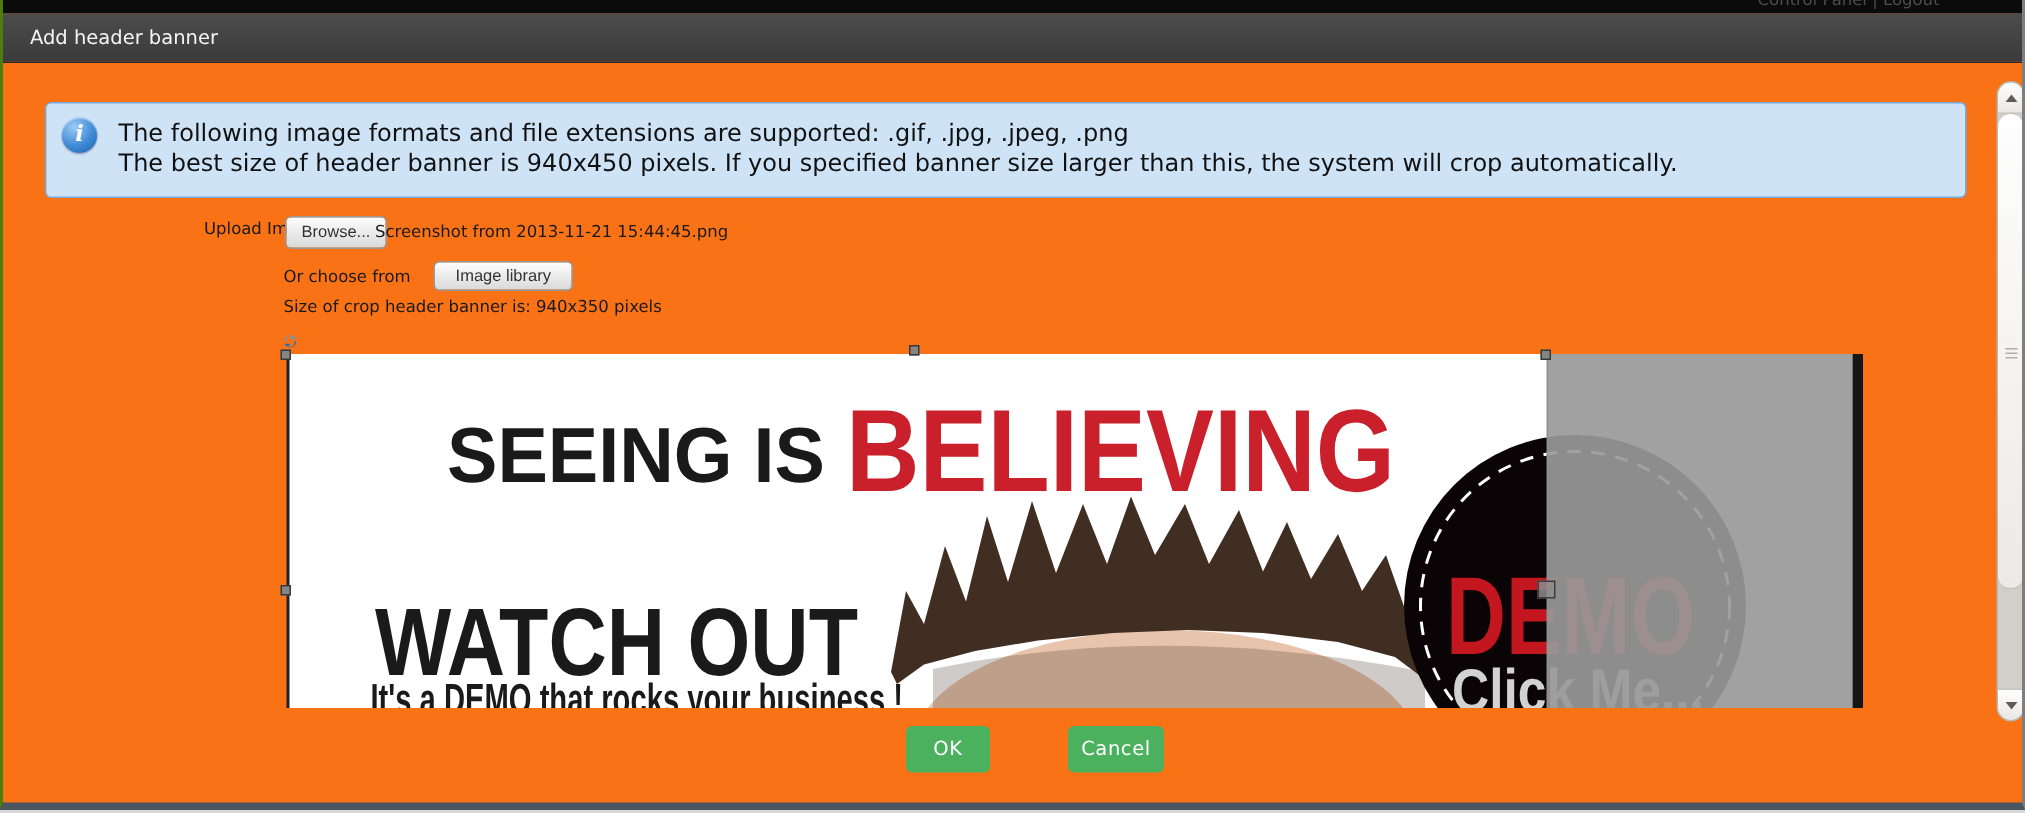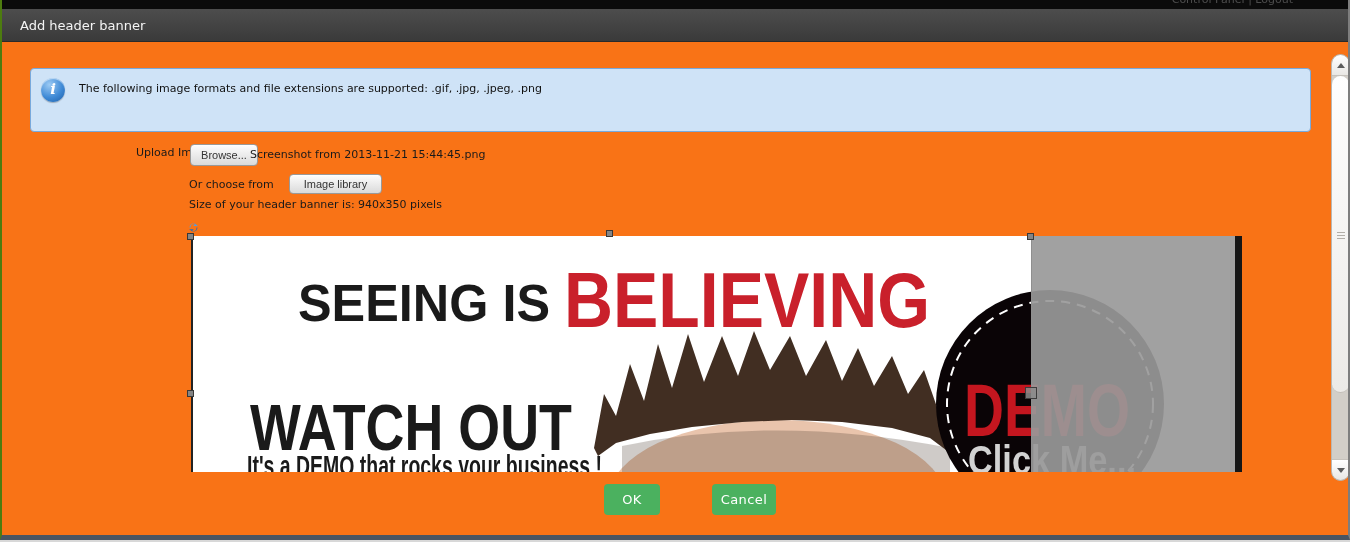--- a/index.html
+++ b/index.html
@@ -35,21 +35,21 @@
     position:absolute; left:28px; top:68px; width:1281px; height:64px;
     background:#cfe3f7; border:1px solid #78a9dc; border-radius:4px;
   }
   .info-icon {
     position:absolute; left:10px; top:9px; width:24px; height:24px; border-radius:50%;
     background:radial-gradient(circle at 35% 28%, #9ccaf4, #3f8ad6 55%, #1c5ea8);
     color:#ffffff; font-family:"DejaVu Serif",serif; font-style:italic; font-weight:bold;
     font-size:15px; text-align:center; line-height:23px;
     box-shadow:inset 0 1px 1px rgba(255,255,255,.6), 0 1px 1px rgba(0,0,0,.25);
   }
-  .info-text { position:absolute; left:48px; top:10px; font-size:11px; color:#111; line-height:20px; white-space:nowrap; }
+  .info-text { position:absolute; left:48px; top:10px; font-size:16px; color:#111; line-height:20px; white-space:nowrap; }
 
   
   .lbl { position:absolute; font-size:11px; color:#1a1a1a; white-space:nowrap; }
   .btn-gray {
     position:absolute; font-size:11px; color:#333; text-align:center;
     background:linear-gradient(#fdfdfd,#dadada); border:1px solid #999; border-radius:4px;
     box-shadow:0 1px 0 rgba(255,255,255,.7) inset; cursor:pointer;
   }
 
   
@@ -104,31 +104,32 @@
   </div>
 
   <div class="titlebar">
     <span class="title">Add header banner</span>
   </div>
 
   <div class="infobox">
     <div class="info-icon">i</div>
     <div class="info-text">
       <div>The following image formats and file extensions are supported: .gif, .jpg, .jpeg, .png</div>
+      <div>The best size of header banner is 940x450 pixels. If you specified banner size larger than this, the system will crop automatically.</div>
     </div>
   </div>
 
   <div class="lbl" style="left:99px; top:146px;margin-left:35px;">Upload Image :</div>
   <button class="btn-gray" style="left:188px; top:144px; width:68px; height:22px;">Browse...</button>
   <div class="lbl" style="left:248px; top:148px;">Screenshot from 2013-11-21 15:44:45.png</div>
 
   <div class="lbl" style="left:187px; top:178px;">Or choose from</div>
   <button class="btn-gray" style="left:287px; top:174px; width:93px; height:20px;">Image library</button>
 
-  <div class="lbl" style="left:187px; top:198px;">Size of your header banner is: 940x350 pixels</div>
+  <div class="lbl" style="left:187px; top:198px;">Size of crop header banner is: 940x350 pixels</div>
 
   <div class="refresh-icon">
     <svg width="13" height="13" viewBox="0 0 16 16">
       <path d="M3 8a5 5 0 0 1 8.6-3.4L13.4 6H7.6l2-2A3.6 3.6 0 0 0 4.4 8z" fill="#5a9bd8"></path>
       <path d="M13 8a5 5 0 0 1-8.6 3.4L2.6 10h5.8l-2 2A3.6 3.6 0 0 0 11.6 8z" fill="#2a6db5"></path>
     </svg>
   </div>
 
   <div class="preview">
     <svg width="1050" height="236" viewBox="0 0 1050 236">

